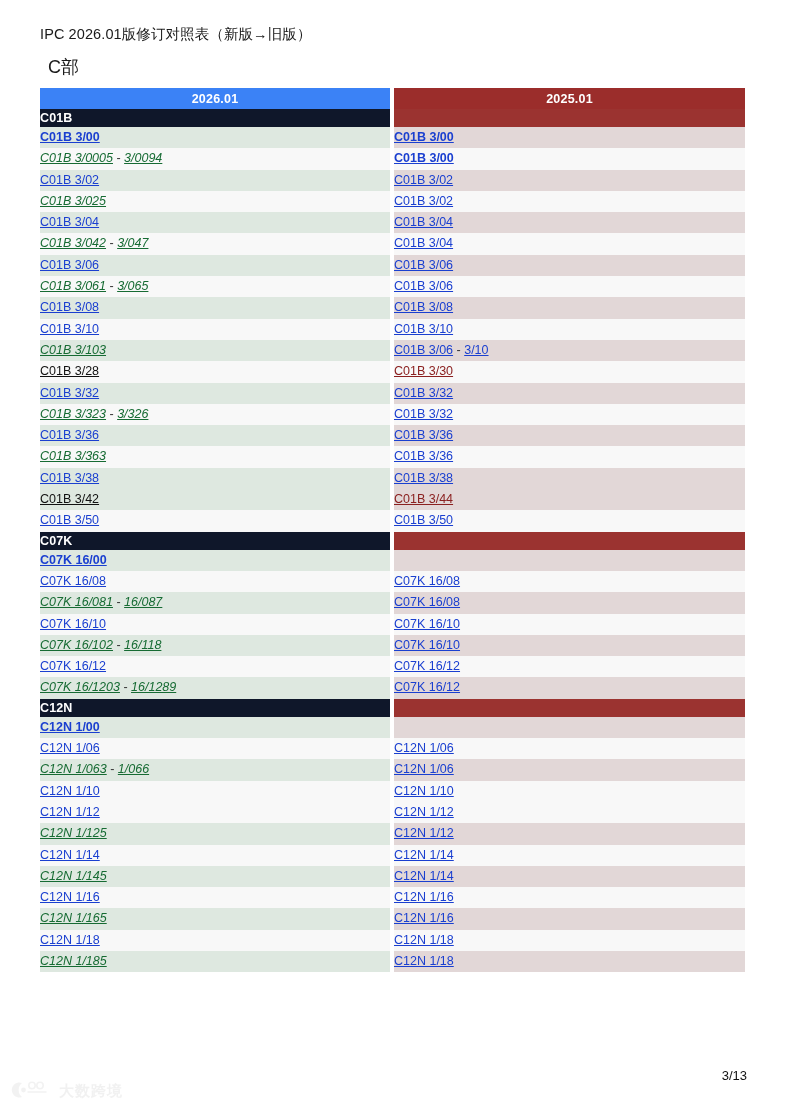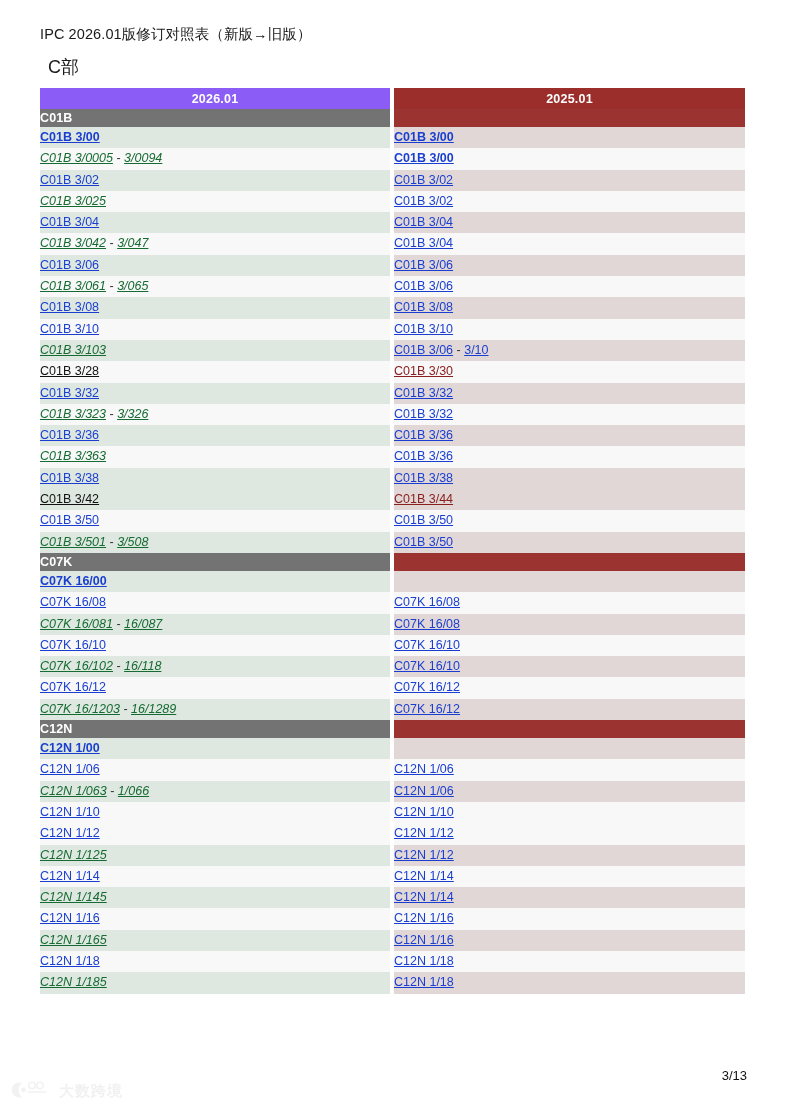--- a/index.html
+++ b/index.html
@@ -62,28 +62,28 @@
   }
 
   .hdr {
     height: 21px;
     text-align: center;
     font-size: 12.5px;
     font-weight: bold;
     color: #ffffff;
     letter-spacing: 0.2px;
   }
-  .hdr-new { background: #8b5cf6; }
+  .hdr-new { background: #3b82f6; }
   .hdr-old { background: #9b2d2b; }
   .gapcell { background: #ffffff; }
 
   
   .band { height: 18px; }
   .band-new {
-    background: #737373;
+    background: #0f172a;
     color: #ffffff;
     font-size: 12.5px;
     font-weight: bold;
     padding-left: 3px;
     letter-spacing: 0.1px;
   }
   .band-old { background: #9b3330; }
 
   
   .row { height: 21.3px; }
@@ -269,25 +269,20 @@
         <tr class="row">
           <td class="cell new-a ind2"><span class="t-black">C01B 3/42</span></td>
           <td class="gapcell"></td>
           <td class="cell old-a ind1"><span class="t-red">C01B 3/44</span></td>
         </tr>
         <tr class="row">
           <td class="cell new-b ind2"><span class="t-link">C01B 3/50</span></td>
           <td class="gapcell"></td>
           <td class="cell old-b ind1"><span class="t-link">C01B 3/50</span></td>
         </tr>
-        <tr class="row">
-          <td class="cell new-a ind2"><span class="t-range">C01B 3/501</span><span class="t-dash"> - </span><span class="t-range">3/508</span></td>
-          <td class="gapcell"></td>
-          <td class="cell old-a ind1"><span class="t-link">C01B 3/50</span></td>
-        </tr>
         <tr class="band">
           <td class="band-new">C07K</td>
           <td class="gapcell"></td>
           <td class="band-old">&nbsp;</td>
         </tr>
         <tr class="row">
           <td class="cell new-a ind1"><span class="t-link bold">C07K 16/00</span></td>
           <td class="gapcell"></td>
           <td class="cell old-a ind1">&nbsp;</td>
         </tr>

